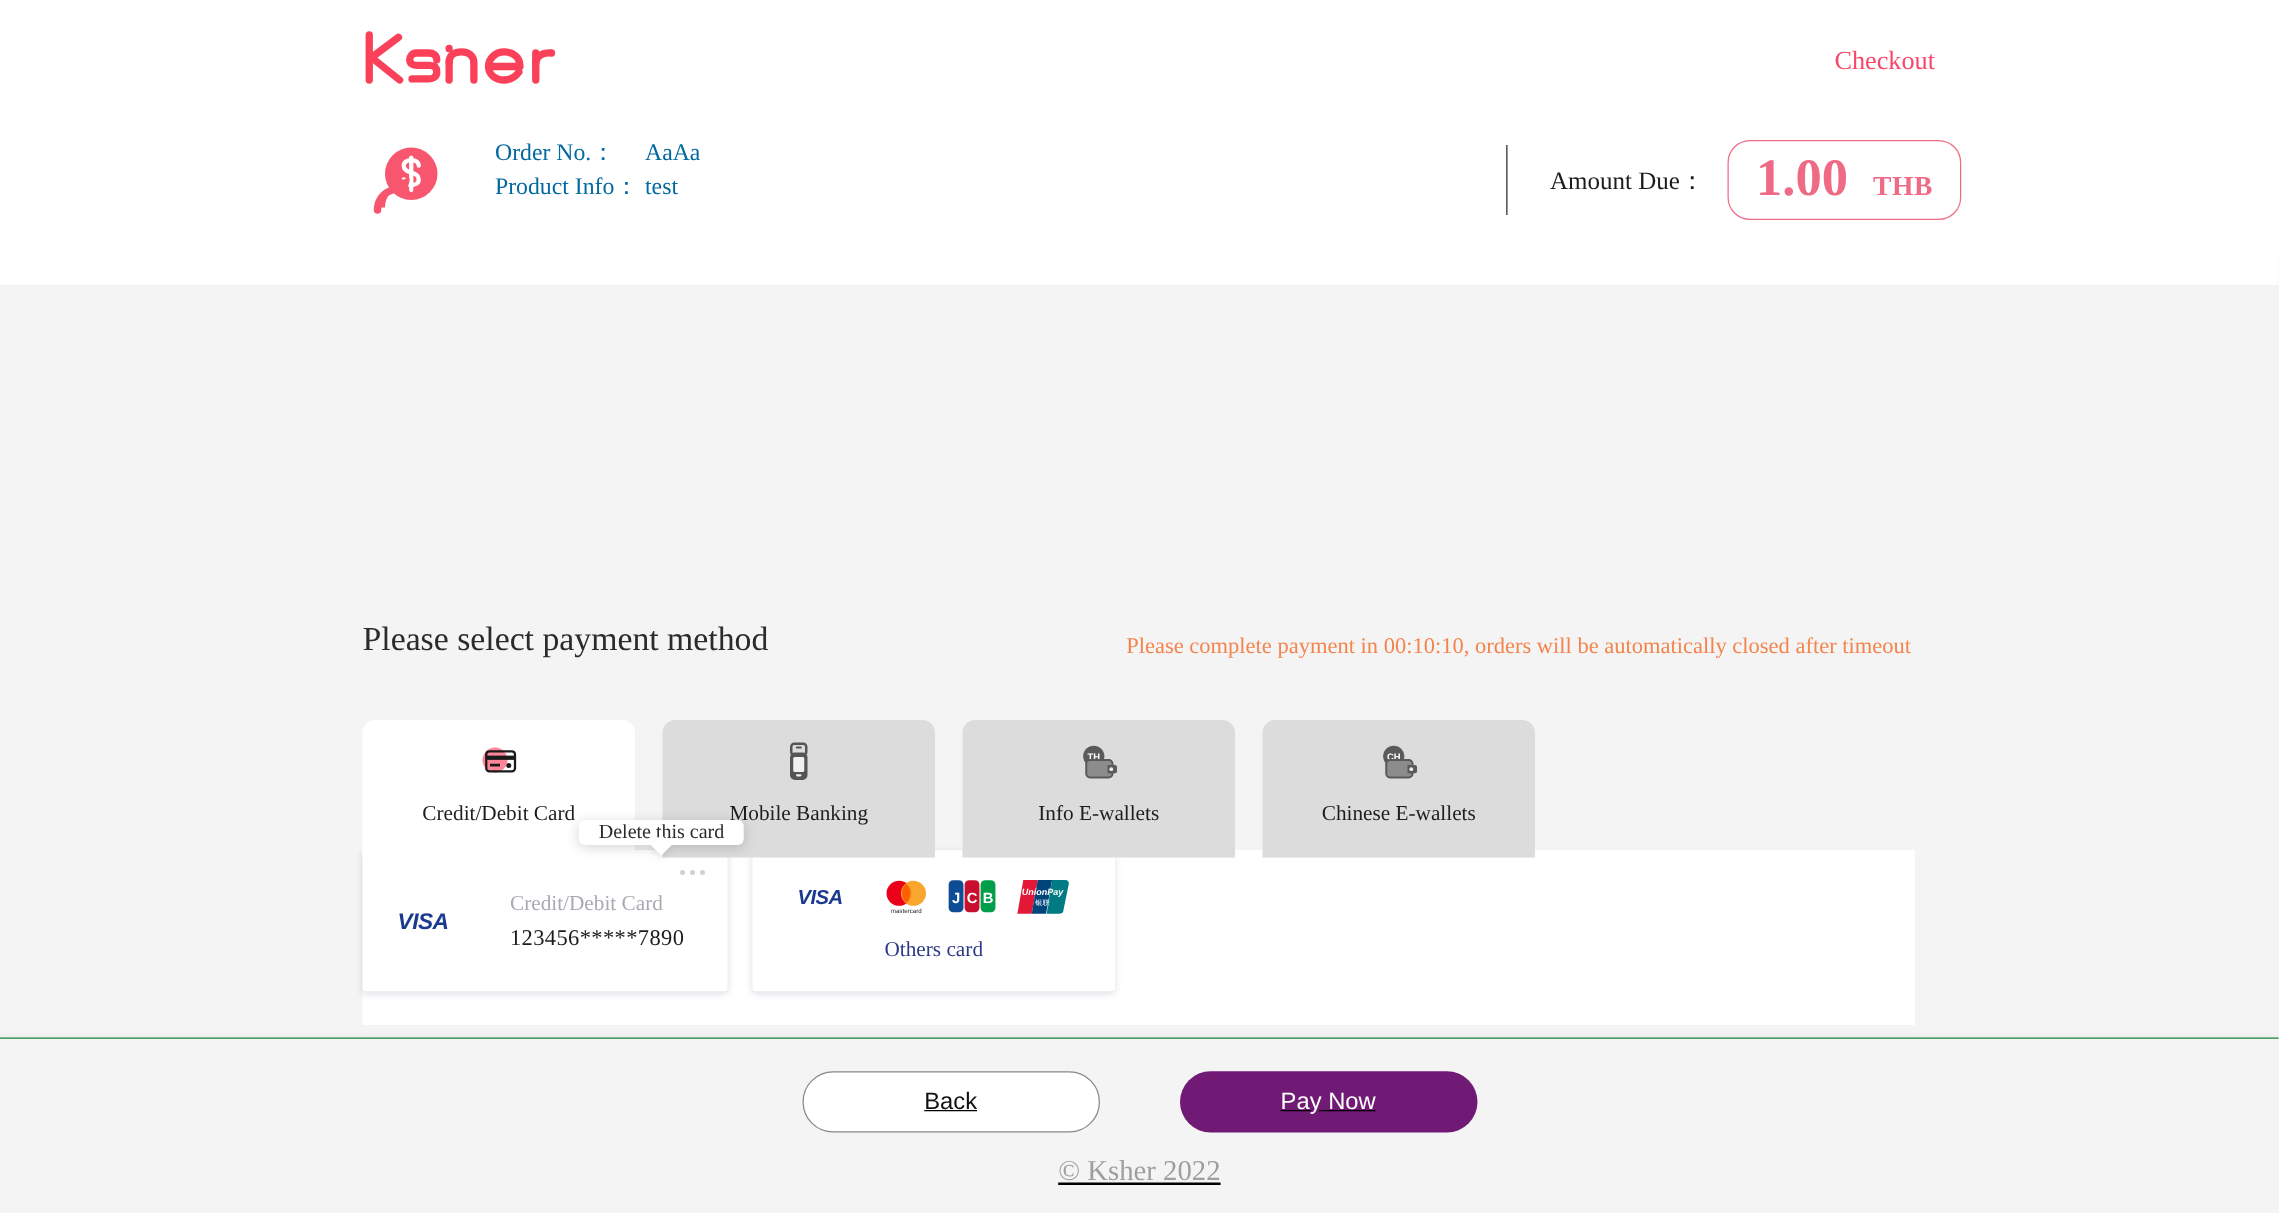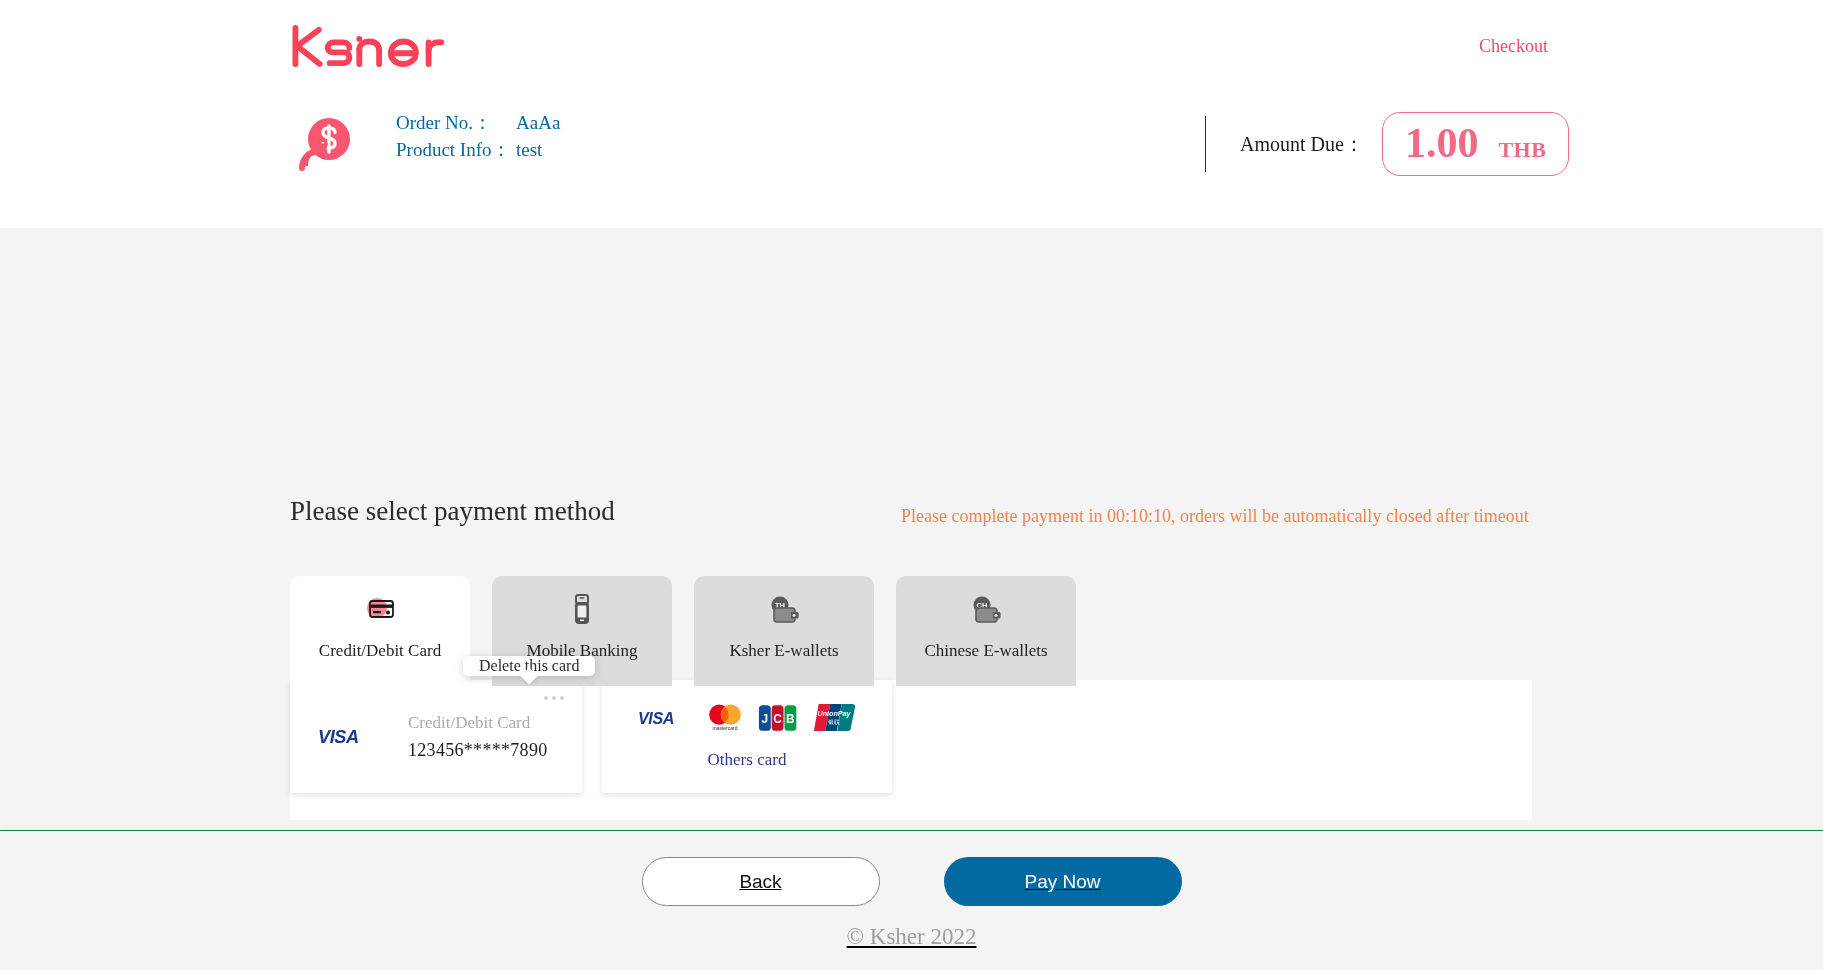--- a/index.html
+++ b/index.html
@@ -31,21 +31,21 @@
     left: 290px;
     top: 22px;
     height: 48px;
     width: 180px;
   }
   .checkout-link {
     position: absolute;
     right: 275px;
     top: 36px;
     color: #f8476a;
-    font-size: 18px;
+    font-size: 21px;
     font-family: "Liberation Serif", serif;
     text-decoration: none;
     cursor: pointer;
   }
 
   .order-row {
     position: relative;
     height: 120px;
   }
   .coin-icon {
@@ -144,21 +144,21 @@
   
   .tabs {
     position: absolute;
     left: 290px;
     top: 348px;
     display: flex;
     gap: 22px;
     z-index: 3;
   }
   .tab {
-    width: 180px;
+    width: 218px;
     height: 110px;
     background: #dcdcdc;
     border-radius: 10px 10px 0 0;
     display: flex;
     flex-direction: column;
     align-items: center;
     cursor: pointer;
     box-sizing: border-box;
     padding-top: 16px;
   }
@@ -327,21 +327,21 @@
     justify-content: center;
     cursor: pointer;
     box-sizing: border-box;
   }
   .btn-back {
     background: #ffffff;
     border: 1px solid #888888;
     color: #111111;
   }
   .btn-pay {
-    background: #0369a1;
+    background: #701a75;
     border: none;
     color: #ffffff;
   }
   .copyright {
     text-align: center;
     margin-top: 18px;
     font-size: 23px;
     color: #9e9e9e;
   }
 </style>
@@ -448,21 +448,21 @@
     <div class="tab">
       <div class="tab-icon">
         <svg viewBox="0 0 34 34" width="34" height="34" aria-hidden="true">
           <circle cx="13" cy="13" r="8.5" fill="#5a5a5a"></circle>
           <text x="13" y="16.3" font-family="Liberation Sans, sans-serif" font-size="7.5" font-weight="bold" fill="#ffffff" text-anchor="middle">TH</text>
           <path d="M10 16 h15 a3 3 0 0 1 3 3 v8 a3 3 0 0 1 -3 3 h-15 a3 3 0 0 1 -3 -3 v-8 a3 3 0 0 1 3 -3 z" fill="#8c8c8c" stroke="#5a5a5a" stroke-width="1.6"></path>
           <path d="M24 20 h6 a1.6 1.6 0 0 1 1.6 1.6 v3.4 a1.6 1.6 0 0 1 -1.6 1.6 h-6 z" fill="#5a5a5a"></path>
           <circle cx="27" cy="23.3" r="1.5" fill="#f0f0f0"></circle>
         </svg>
       </div>
-      <div class="tab-label">Ksher E-wallets</div>
+      <div class="tab-label">Info E-wallets</div>
     </div>
 
     <div class="tab">
       <div class="tab-icon">
         <svg viewBox="0 0 34 34" width="34" height="34" aria-hidden="true">
           <circle cx="13" cy="13" r="8.5" fill="#5a5a5a"></circle>
           <text x="13" y="16.3" font-family="Liberation Sans, sans-serif" font-size="7.5" font-weight="bold" fill="#ffffff" text-anchor="middle">CH</text>
           <path d="M10 16 h15 a3 3 0 0 1 3 3 v8 a3 3 0 0 1 -3 3 h-15 a3 3 0 0 1 -3 -3 v-8 a3 3 0 0 1 3 -3 z" fill="#8c8c8c" stroke="#5a5a5a" stroke-width="1.6"></path>
           <path d="M24 20 h6 a1.6 1.6 0 0 1 1.6 1.6 v3.4 a1.6 1.6 0 0 1 -1.6 1.6 h-6 z" fill="#5a5a5a"></path>
           <circle cx="27" cy="23.3" r="1.5" fill="#f0f0f0"></circle>

